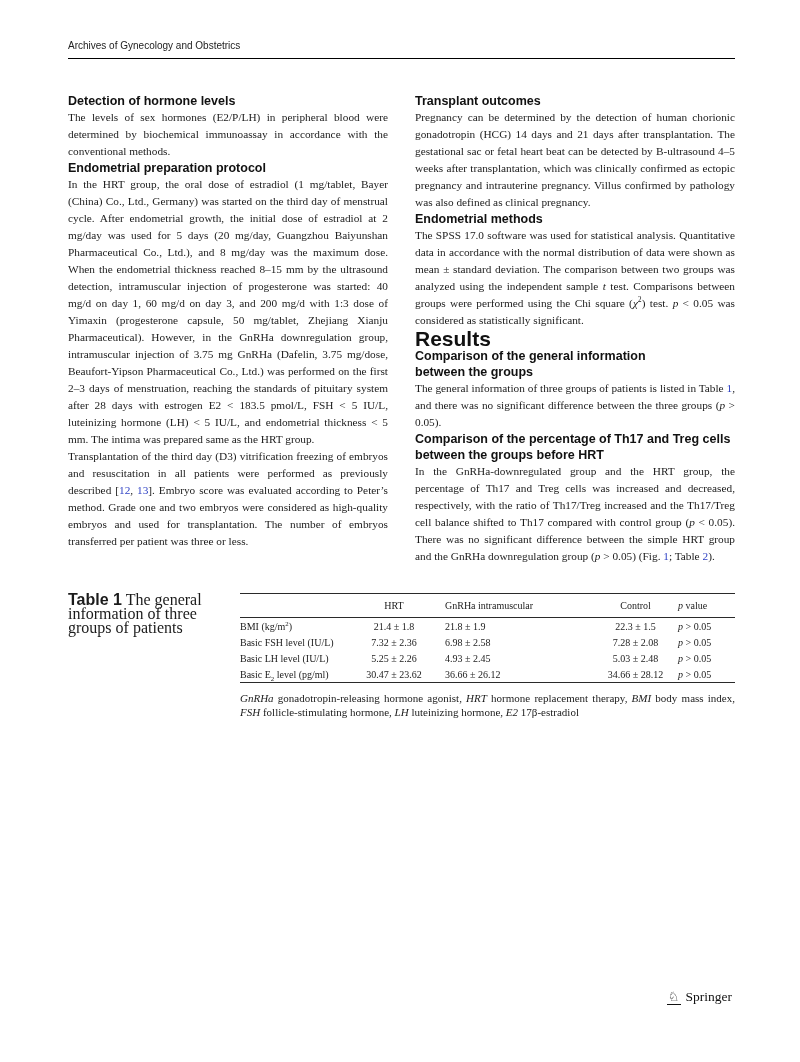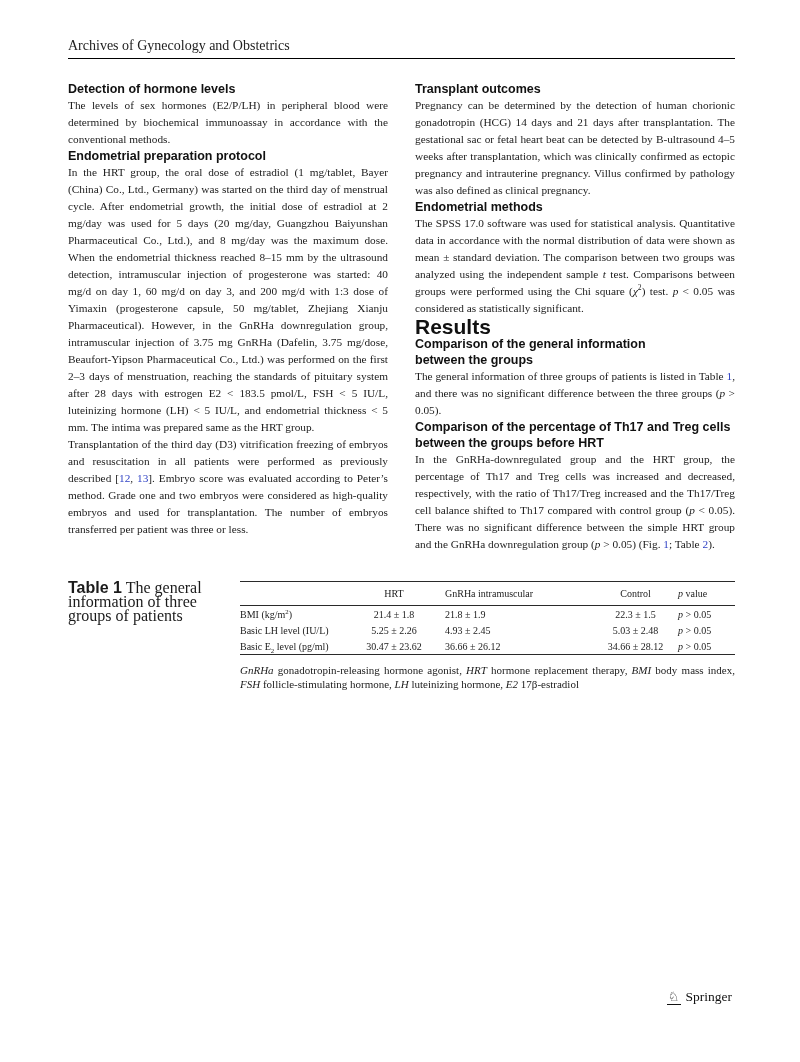--- a/index.html
+++ b/index.html
@@ -7,28 +7,28 @@
   html,body { margin:0; padding:0; background:#ffffff; }
   .page {
     position: relative;
     width: 800px; height: 1062px;
     background: #ffffff;
     color: #1b1b1b;
     font-family: "Liberation Serif", serif;
     padding: 40px 65px 0 68px;
   }
   .journal-line {
-    font-family: Liberation Serif, serif;
-    font-size: 14px; line-height: 12px; color:#222;
+    font-family: Liberation Sans, sans-serif;
+    font-size: 10px; line-height: 12px; color:#222;
   }
   .header-rule {
     border: none; border-top: 1.8px solid #000;
     margin: 6px 0 0 0;
   }
-  .cols { display: flex; gap: 27px; margin-top: 22px; }
+  .cols { display: flex; gap: 27px; margin-top: 34px; }
   .col { width: 322.5px; font-size: 11.3px; line-height: 17px; text-align: justify; }
   h2.big-heading {
     font-family: "Liberation Sans", sans-serif;
     font-size: 21px; line-height: 19px; font-weight: bold;
     margin: 0; text-align: left; color:#111;
   }
   h3.sec-heading {
     font-family: "Liberation Sans", sans-serif;
     font-size: 12.5px; line-height: 16px; font-weight: bold;
     margin: 0; text-align: left; white-space: pre-line; color:#111;
@@ -149,20 +149,27 @@
         </thead>
         <tbody>
           <tr>
             <td class="al"><span class="r-n">BMI (kg/m</span><span class="r-sup">2</span><span class="r-n">)</span></td>
             <td class="ac">21.4 ± 1.8</td>
             <td class="al">21.8 ± 1.9</td>
             <td class="ac">22.3 ± 1.5</td>
             <td class="ar"><span class="r-i">p</span><span class="r-n"> &gt; 0.05</span></td>
           </tr>
           <tr>
+            <td class="al"><span class="r-n">Basic FSH level (IU/L)</span></td>
+            <td class="ac">7.32 ± 2.36</td>
+            <td class="al">6.98 ± 2.58</td>
+            <td class="ac">7.28 ± 2.08</td>
+            <td class="ar"><span class="r-i">p</span><span class="r-n"> &gt; 0.05</span></td>
+          </tr>
+          <tr>
             <td class="al"><span class="r-n">Basic LH level (IU/L)</span></td>
             <td class="ac">5.25 ± 2.26</td>
             <td class="al">4.93 ± 2.45</td>
             <td class="ac">5.03 ± 2.48</td>
             <td class="ar"><span class="r-i">p</span><span class="r-n"> &gt; 0.05</span></td>
           </tr>
           <tr>
             <td class="al"><span class="r-n">Basic E</span><span class="r-sub">2</span><span class="r-n"> level (pg/ml)</span></td>
             <td class="ac">30.47 ± 23.62</td>
             <td class="al">36.66 ± 26.12</td>

